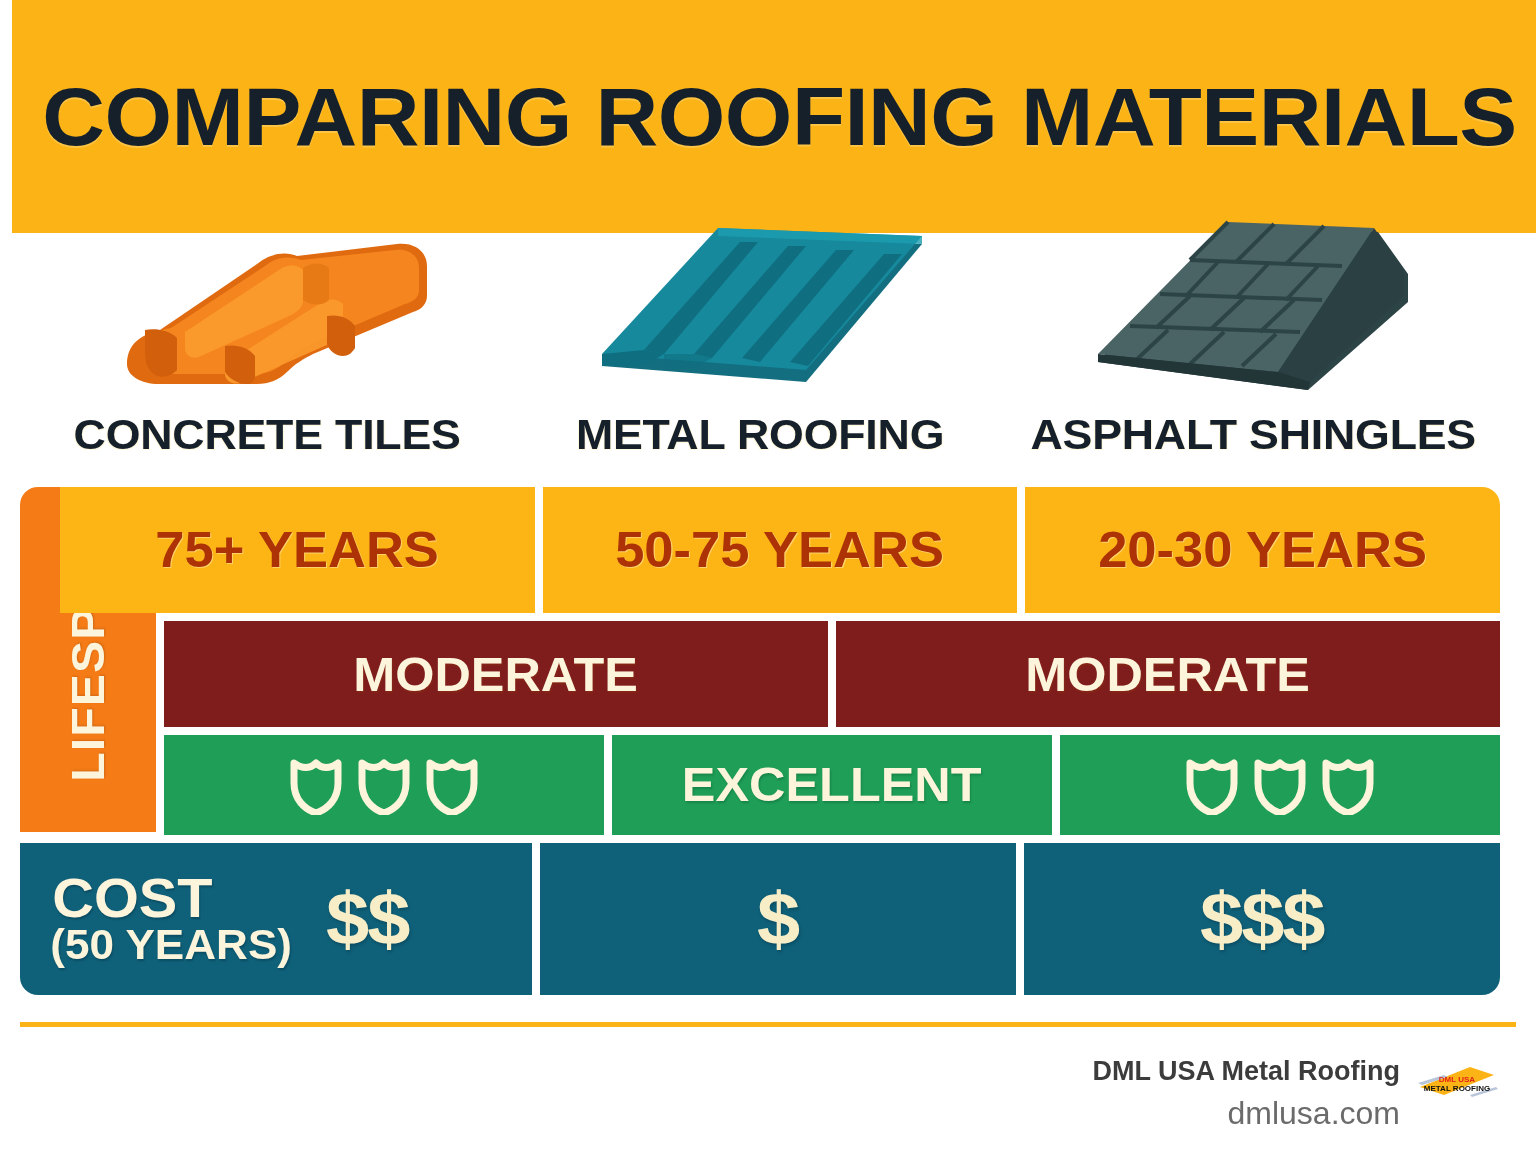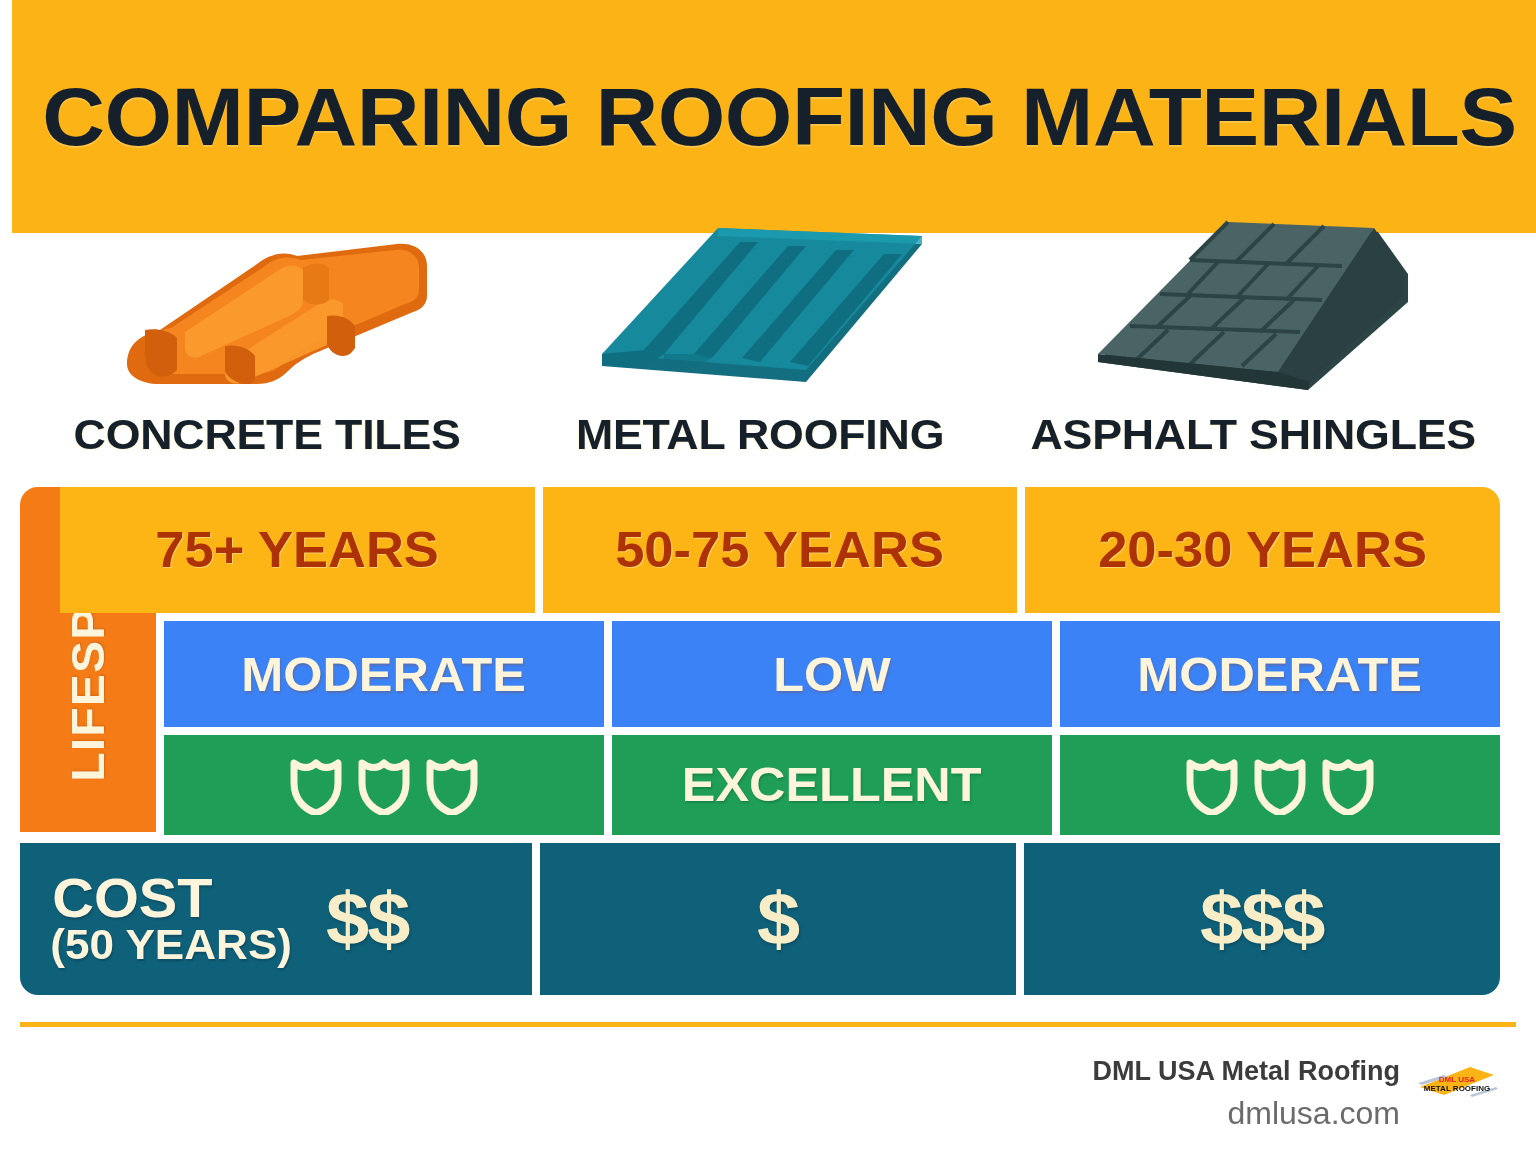--- a/index.html
+++ b/index.html
@@ -126,21 +126,21 @@
     flex: 1;
     display: flex;
     align-items: center;
     justify-content: center;
     position: relative;
   }
 
   
   .row-1 .cell { background: #fdb515; }
   .row-1 .cell:last-child { border-radius: 0 18px 0 0; }
-  .row-2 .cell { background: #3b82f6; }
+  .row-2 .cell { background: #7f1d1d; }
   .row-3 .cell { background: #1f9e58; }
   .row-cost .cell { background: #0f6179; }
   .row-cost .cell:first-child { border-radius: 0 0 0 18px; }
   .row-cost .cell:last-child { border-radius: 0 0 18px 0; }
 
   .cell-text {
     font-family: "Liberation Sans Narrow", "Liberation Sans", sans-serif;
     font-weight: 700;
     white-space: nowrap;
     transform: scaleX(1.05);
@@ -333,23 +333,20 @@
       <div class="cell">
         <span class="cell-text">20-30 YEARS</span>
       </div>
     </div>
 
     <div class="grid-row row-2">
       <div class="cell">
         <span class="cell-text">MODERATE</span>
       </div>
       <div class="cell">
-        <span class="cell-text">LOW</span>
-      </div>
-      <div class="cell">
         <span class="cell-text">MODERATE</span>
       </div>
     </div>
 
     <div class="grid-row row-3">
       <div class="cell">
         <span class="shield-group">
           <span class="shield-icon">
             <svg width="52" height="60" viewBox="0 0 52 60">
                 <path d="M4 8 C12 14 20 14 26 8 C32 14 40 14 48 8 L48 28 C48 44 38 54 26 58 C14 54 4 44 4 28 Z" fill="none" stroke="#fdf4dc" stroke-width="7" stroke-linejoin="round"></path>

